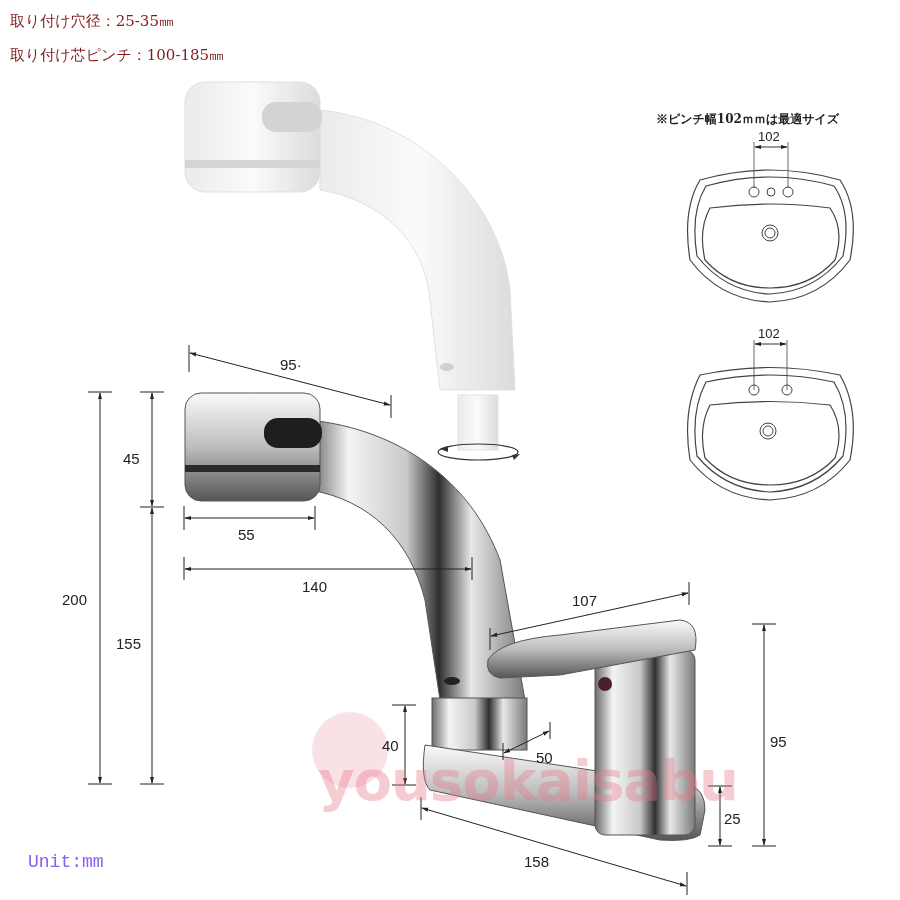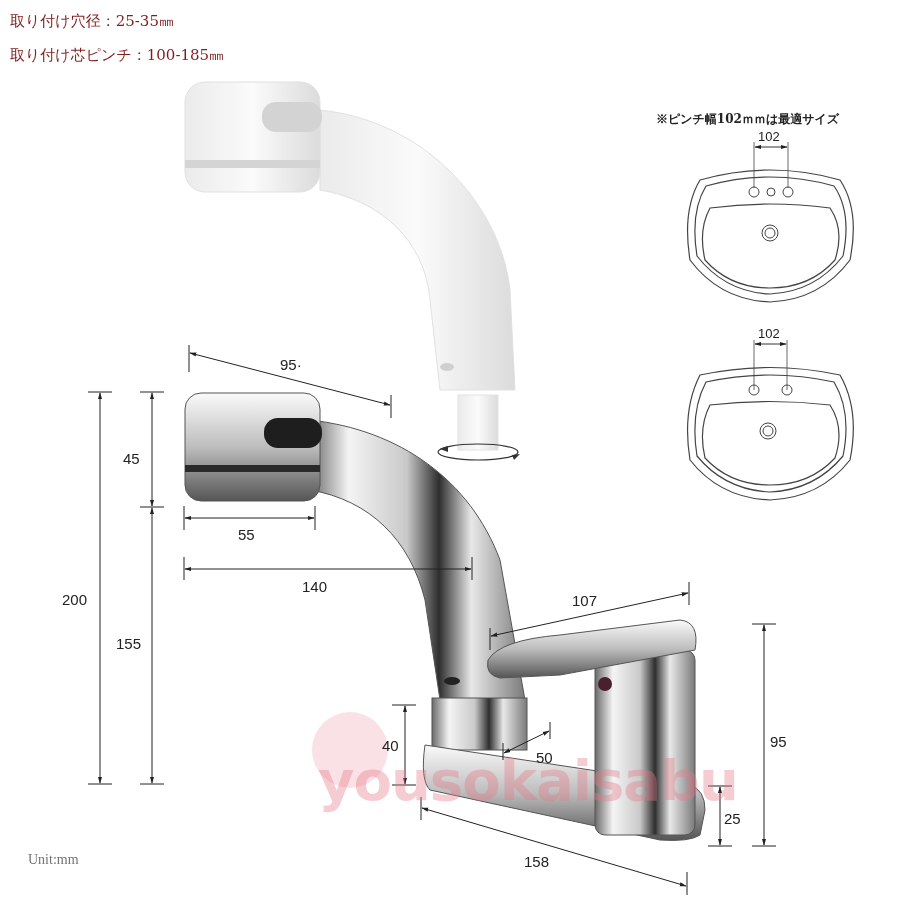--- a/index.html
+++ b/index.html
@@ -2,22 +2,22 @@
 <html><head>
 <meta charset="utf-8">
 <style>
   html, body { margin: 0; padding: 0; background: #ffffff; }
   body { width: 900px; height: 900px; position: relative; overflow: hidden;
          font-family: "DejaVu Sans", sans-serif; color: #222; }
   .spec { position: absolute; left: 10px; font-family: "DejaVu Serif", serif;
           font-size: 15px; color: #7f1d1d; white-space: nowrap; }
   .note { position: absolute; left: 656px; top: 90px; font-family: "DejaVu Serif", serif;
           font-size: 12px; font-weight: bold; color: #222; white-space: nowrap; margin-top: 21px; }
-  .unit { position: absolute; left: 28px; top: 852px; font-family: Liberation Serif, serif;
-          font-size: 14px; color: #737373; }
+  .unit { position: absolute; left: 28px; top: 852px; font-family: Liberation Mono, monospace;
+          font-size: 18px; color: #8b5cf6; }
   svg.canvas { position: absolute; left: 0; top: 0; }
   .dim { font-family: "Liberation Sans", sans-serif; font-size: 15px; fill: #222; }
   .dim-sm { font-family: "Liberation Sans", sans-serif; font-size: 13px; fill: #222; }
   .watermark { position: absolute; left: 318px; top: 708px; font-family: "DejaVu Sans", sans-serif;
                font-weight: bold; font-size: 56px; color: rgba(232,120,140,0.38);
                letter-spacing: -1px; white-space: nowrap; margin-top: 40px; }
   .wm-circle { position: absolute; left: 312px; top: 712px; width: 76px; height: 76px;
                border-radius: 50%; background: rgba(232,120,140,0.22); }
 </style>
 </head>

